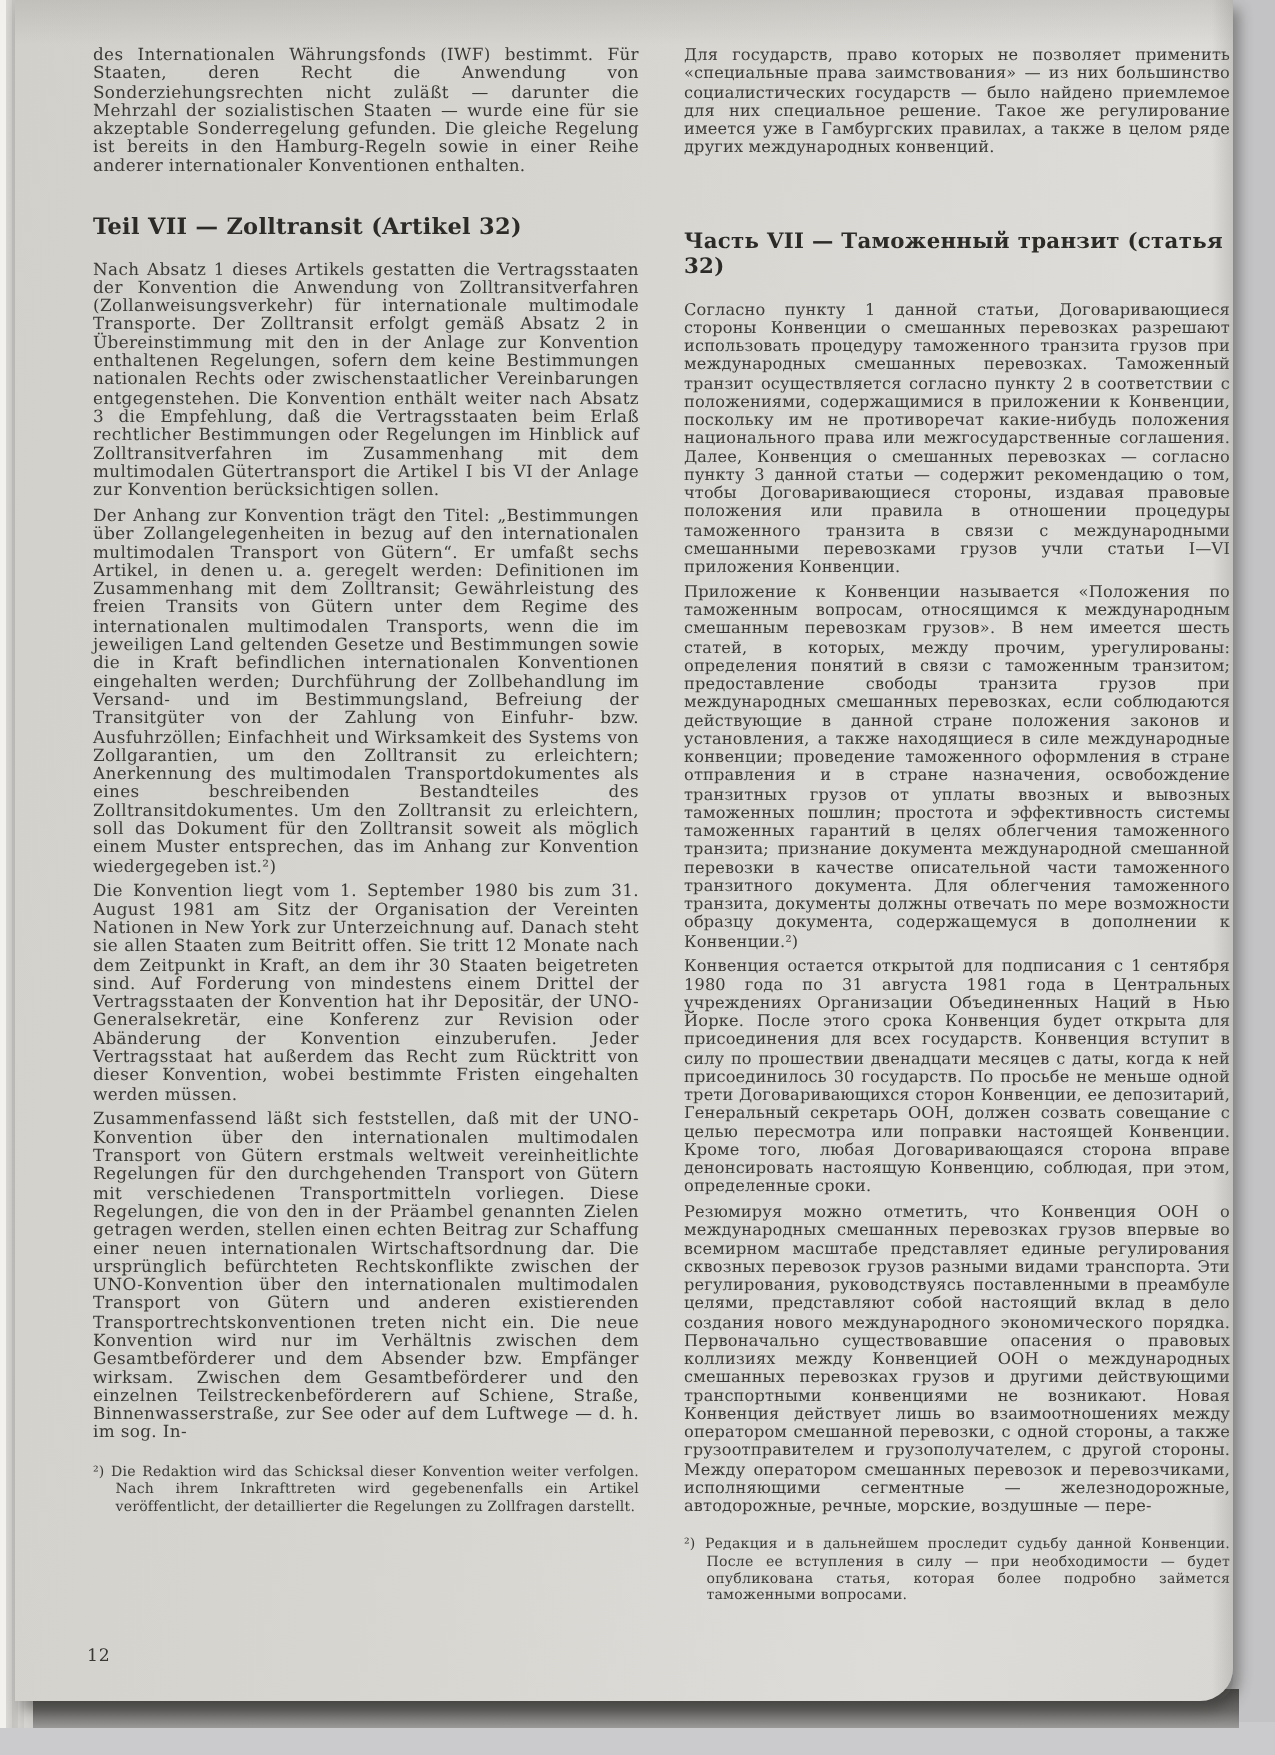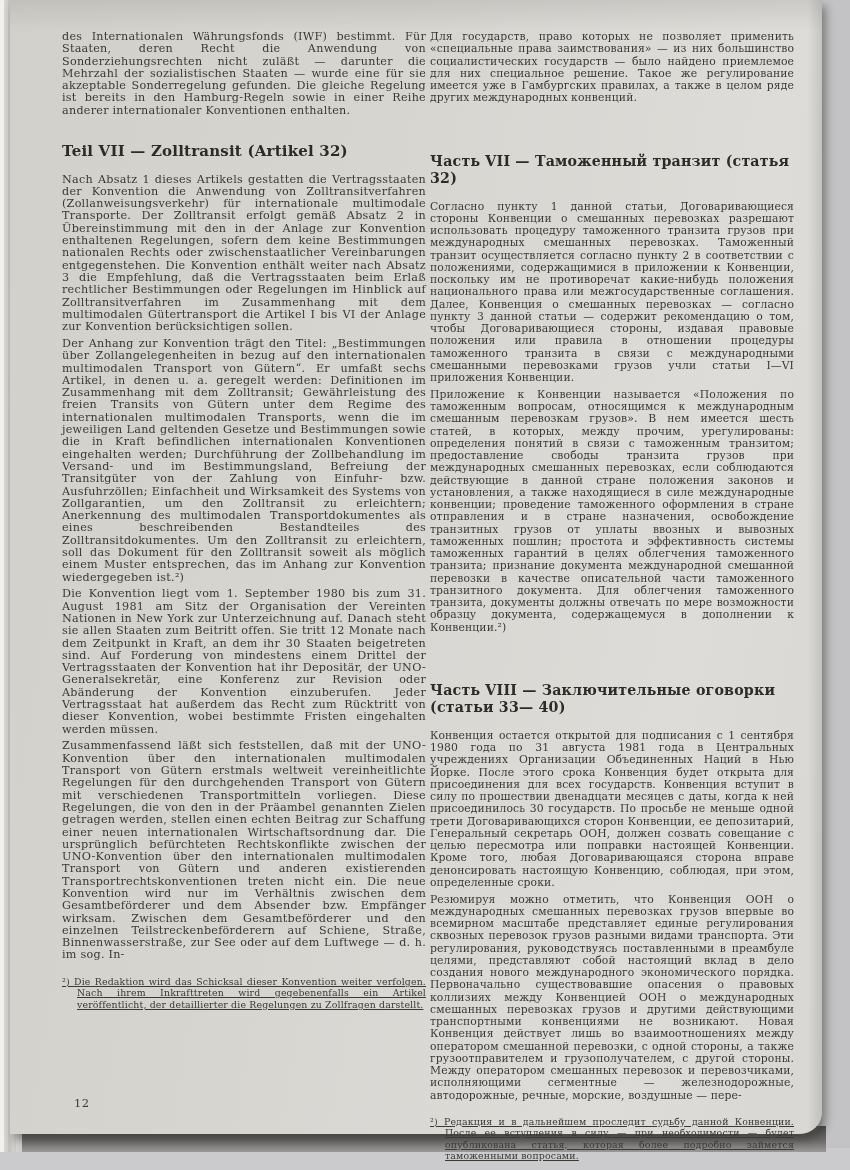--- a/index.html
+++ b/index.html
@@ -45,21 +45,21 @@
   }
   .page::after { 
     content: ""; position: absolute; right: 0; top: 0; width: 14px; height: 100%;
     background: linear-gradient(270deg, rgba(110,108,104,0.22), rgba(110,108,104,0));
     border-bottom-right-radius: 22px;
     pointer-events: none;
   }
 
   .columns {
     position: absolute; left: 52px; top: 31px;
-    display: flex; gap: 4px;
+    display: flex; gap: 30px;
   }
   .col {
     width: 364px;
     text-align: justify;
     color: #3b3936;
   }
   .col-de { font-size: 11.2px; line-height: 12.3px; letter-spacing: 0.25px; }
   .col-ru { font-size: 10.8px; line-height: 12.25px; letter-spacing: 0.1px; }
 
   .col p { margin: 0 0 4.5px 0; }
@@ -71,25 +71,25 @@
     letter-spacing: 0.2px;
     text-align: left;
     margin: 26px 0 13px 0;
   }
   .col-ru .heading { font-size: 14.2px; margin-top: 48px; }
 
   .footnote {
     font-size: 9.4px; line-height: 11.4px;
     letter-spacing: 0.15px;
     margin-top: 14px;
-    padding-left: 15px; text-indent: -15px; text-decoration: underline;
+    padding-left: 15px; text-indent: -15px;
   }
 
   .page-num {
-    position: absolute; left: 64px; top: 1096px;
+    position: absolute; left: 48px; top: 1096px;
     font-size: 11.5px; color: #3b3936; letter-spacing: 0.5px;
   }
 </style>
 </head>
 <body>
 
 <div class="stage">
 
   <div class="below-band"></div>
   <div class="under-shadow"></div>
@@ -107,21 +107,20 @@
         <p>Die Konvention liegt vom 1. September 1980 bis zum 31. August 1981 am Sitz der Organisation der Vereinten Nationen in New York zur Unterzeichnung auf. Danach steht sie allen Staaten zum Beitritt offen. Sie tritt 12 Monate nach dem Zeitpunkt in Kraft, an dem ihr 30 Staaten beigetreten sind. Auf Forderung von mindestens einem Drittel der Vertragsstaaten der Konvention hat ihr Depositär, der UNO-Generalsekretär, eine Konferenz zur Revision oder Abänderung der Konvention einzuberufen. Jeder Vertragsstaat hat außerdem das Recht zum Rücktritt von dieser Konvention, wobei bestimmte Fristen eingehalten werden müssen.</p>
         <p>Zusammenfassend läßt sich feststellen, daß mit der UNO-Konvention über den internationalen multimodalen Transport von Gütern erstmals weltweit vereinheitlichte Regelungen für den durchgehenden Transport von Gütern mit verschiedenen Transportmitteln vorliegen. Diese Regelungen, die von den in der Präambel genannten Zielen getragen werden, stellen einen echten Beitrag zur Schaffung einer neuen internationalen Wirtschaftsordnung dar. Die ursprünglich befürchteten Rechtskonflikte zwischen der UNO-Konvention über den internationalen multimodalen Transport von Gütern und anderen existierenden Transportrechtskonventionen treten nicht ein. Die neue Konvention wird nur im Verhältnis zwischen dem Gesamtbeförderer und dem Absender bzw. Empfänger wirksam. Zwischen dem Gesamtbeförderer und den einzelnen Teilstreckenbeförderern auf Schiene, Straße, Binnenwasserstraße, zur See oder auf dem Luftwege — d. h. im sog. In-</p>
         <div class="footnote">²) Die Redaktion wird das Schicksal dieser Konvention weiter verfolgen. Nach ihrem Inkrafttreten wird gegebenenfalls ein Artikel veröffentlicht, der detaillierter die Regelungen zu Zollfragen darstellt.</div>
       </div>
 
       <div class="col col-ru">
         <p>Для государств, право которых не позволяет применить «специальные права заимствования» — из них большинство социалистических государств — было найдено приемлемое для них специальное решение. Такое же регулирование имеется уже в Гамбургских правилах, а также в целом ряде других международных конвенций.</p>
         <div class="heading">Часть VII — Таможенный транзит (статья 32)</div>
         <p>Согласно пункту 1 данной статьи, Договаривающиеся стороны Конвенции о смешанных перевозках разрешают использовать процедуру таможенного транзита грузов при международных смешанных перевозках. Таможенный транзит осуществляется согласно пункту 2 в соответствии с положениями, содержащимися в приложении к Конвенции, поскольку им не противоречат какие-нибудь положения национального права или межгосударственные соглашения. Далее, Конвенция о смешанных перевозках — согласно пункту 3 данной статьи — содержит рекомендацию о том, чтобы Договаривающиеся стороны, издавая правовые положения или правила в отношении процедуры таможенного транзита в связи с международными смешанными перевозками грузов учли статьи I—VI приложения Конвенции.</p>
         <p>Приложение к Конвенции называется «Положения по таможенным вопросам, относящимся к международным смешанным перевозкам грузов». В нем имеется шесть статей, в которых, между прочим, урегулированы: определения понятий в связи с таможенным транзитом; предоставление свободы транзита грузов при международных смешанных перевозках, если соблюдаются действующие в данной стране положения законов и установления, а также находящиеся в силе международные конвенции; проведение таможенного оформления в стране отправления и в стране назначения, освобождение транзитных грузов от уплаты ввозных и вывозных таможенных пошлин; простота и эффективность системы таможенных гарантий в целях облегчения таможенного транзита; признание документа международной смешанной перевозки в качестве описательной части таможенного транзитного документа. Для облегчения таможенного транзита, документы должны отвечать по мере возможности образцу документа, содержащемуся в дополнении к Конвенции.²)</p>
-        <div class="heading">Часть VIII — Заключительные оговорки (статьи 33— 40)</div>
         <p>Конвенция остается открытой для подписания с 1 сентября 1980 года по 31 августа 1981 года в Центральных учреждениях Организации Объединенных Наций в Нью Йорке. После этого срока Конвенция будет открыта для присоединения для всех государств. Конвенция вступит в силу по прошествии двенадцати месяцев с даты, когда к ней присоединилось 30 государств. По просьбе не меньше одной трети Договаривающихся сторон Конвенции, ее депозитарий, Генеральный секретарь ООН, должен созвать совещание с целью пересмотра или поправки настоящей Конвенции. Кроме того, любая Договаривающаяся сторона вправе денонсировать настоящую Конвенцию, соблюдая, при этом, определенные сроки.</p>
         <p>Резюмируя можно отметить, что Конвенция ООН о международных смешанных перевозках грузов впервые во всемирном масштабе представляет единые регулирования сквозных перевозок грузов разными видами транспорта. Эти регулирования, руководствуясь поставленными в преамбуле целями, представляют собой настоящий вклад в дело создания нового международного экономического порядка. Первоначально существовавшие опасения о правовых коллизиях между Конвенцией ООН о международных смешанных перевозках грузов и другими действующими транспортными конвенциями не возникают. Новая Конвенция действует лишь во взаимоотношениях между оператором смешанной перевозки, с одной стороны, а также грузоотправителем и грузополучателем, с другой стороны. Между оператором смешанных перевозок и перевозчиками, исполняющими сегментные — железнодорожные, автодорожные, речные, морские, воздушные — пере-</p>
         <div class="footnote">²) Редакция и в дальнейшем проследит судьбу данной Конвенции. После ее вступления в силу — при необходимости — будет опубликована статья, которая более подробно займется таможенными вопросами.</div>
       </div>
 
     </div>
 
     <div class="page-num">12</div>
 
   </div>

